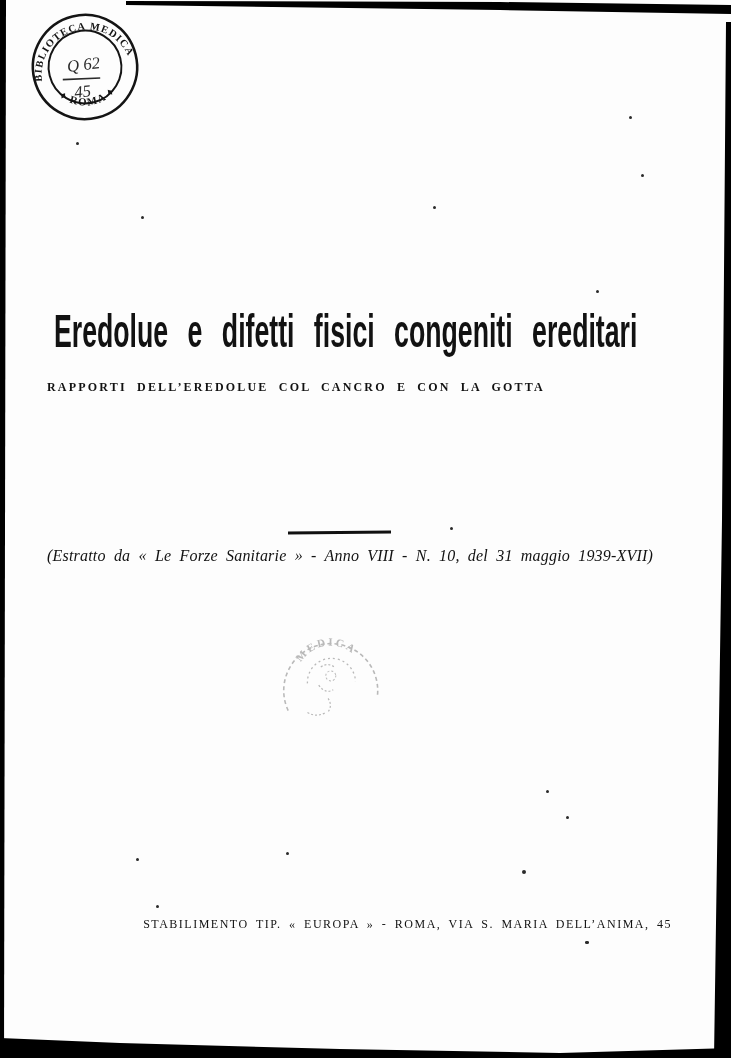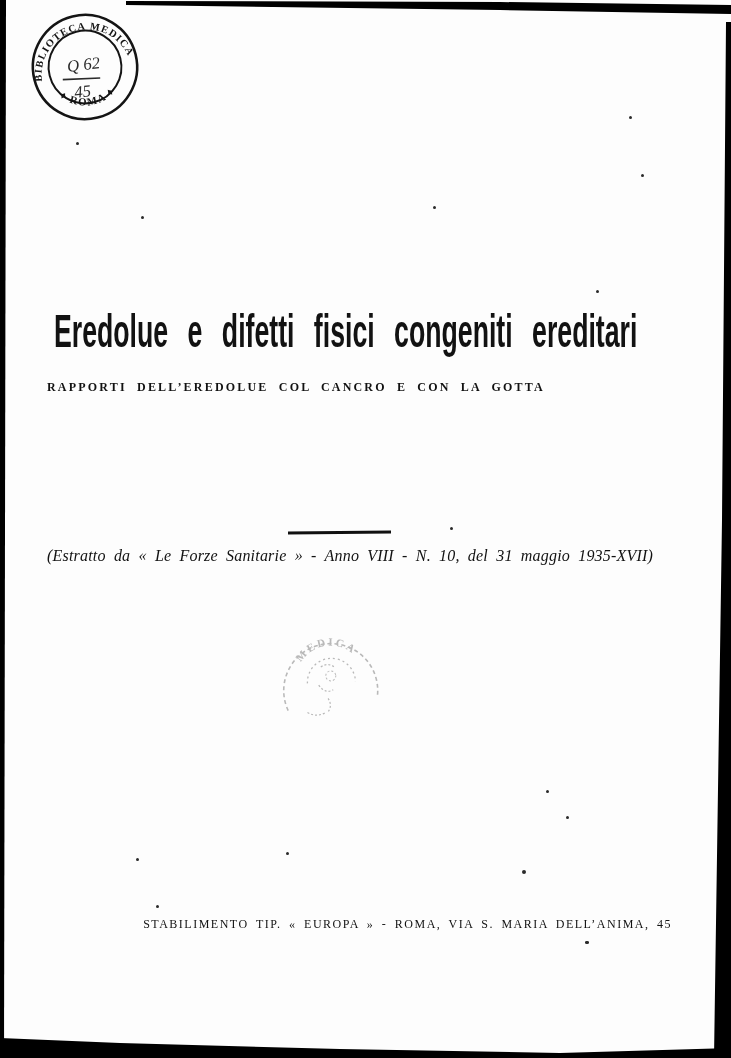--- a/index.html
+++ b/index.html
@@ -92,21 +92,21 @@
 
 
   <div class="title-wrap">
     <span class="title-text">Eredolue e difetti fisici congeniti ereditari</span>
   </div>
 
   <div class="subtitle">RAPPORTI DELL’EREDOLUE COL CANCRO E CON LA GOTTA</div>
 
   <div class="rule"></div>
 
-  <div class="citation">(Estratto da « Le Forze Sanitarie » - Anno VIII - N. 10, del 31 maggio 1935-XVII)</div>
+  <div class="citation">(Estratto da « Le Forze Sanitarie » - Anno VIII - N. 10, del 31 maggio 1939-XVII)</div>
 
   <svg class="faint-stamp" viewBox="0 0 115 132">
     <g transform="rotate(-6 56 64)" stroke="#8d8d8d" fill="none">
       <path d="M 11,92 A 47,47 0 1 1 101,88" stroke-dasharray="4 3" stroke-width="1.6"></path>
       <path d="M 33,67 A 24,24 0 1 1 81,70" stroke-dasharray="2 3" stroke-width="1.3"></path>
       <path id="fsTextArc" d="M 25,79 A 34,34 0 1 1 89,75" stroke="none"></path>
       <text font-size="11" font-weight="bold" letter-spacing="2.5" fill="#8d8d8d" stroke="none" font-family="Liberation Serif, serif">
         <textPath href="#fsTextArc" startOffset="27%">MEDICA</textPath>
       </text>
       <path d="M 48,52 q 8,-4 14,2 M 44,70 q 6,10 14,6 M 52,84 q 4,8 -2,14 M 30,96 q 8,6 18,2" stroke-dasharray="2 2" stroke-width="1.2"></path>

